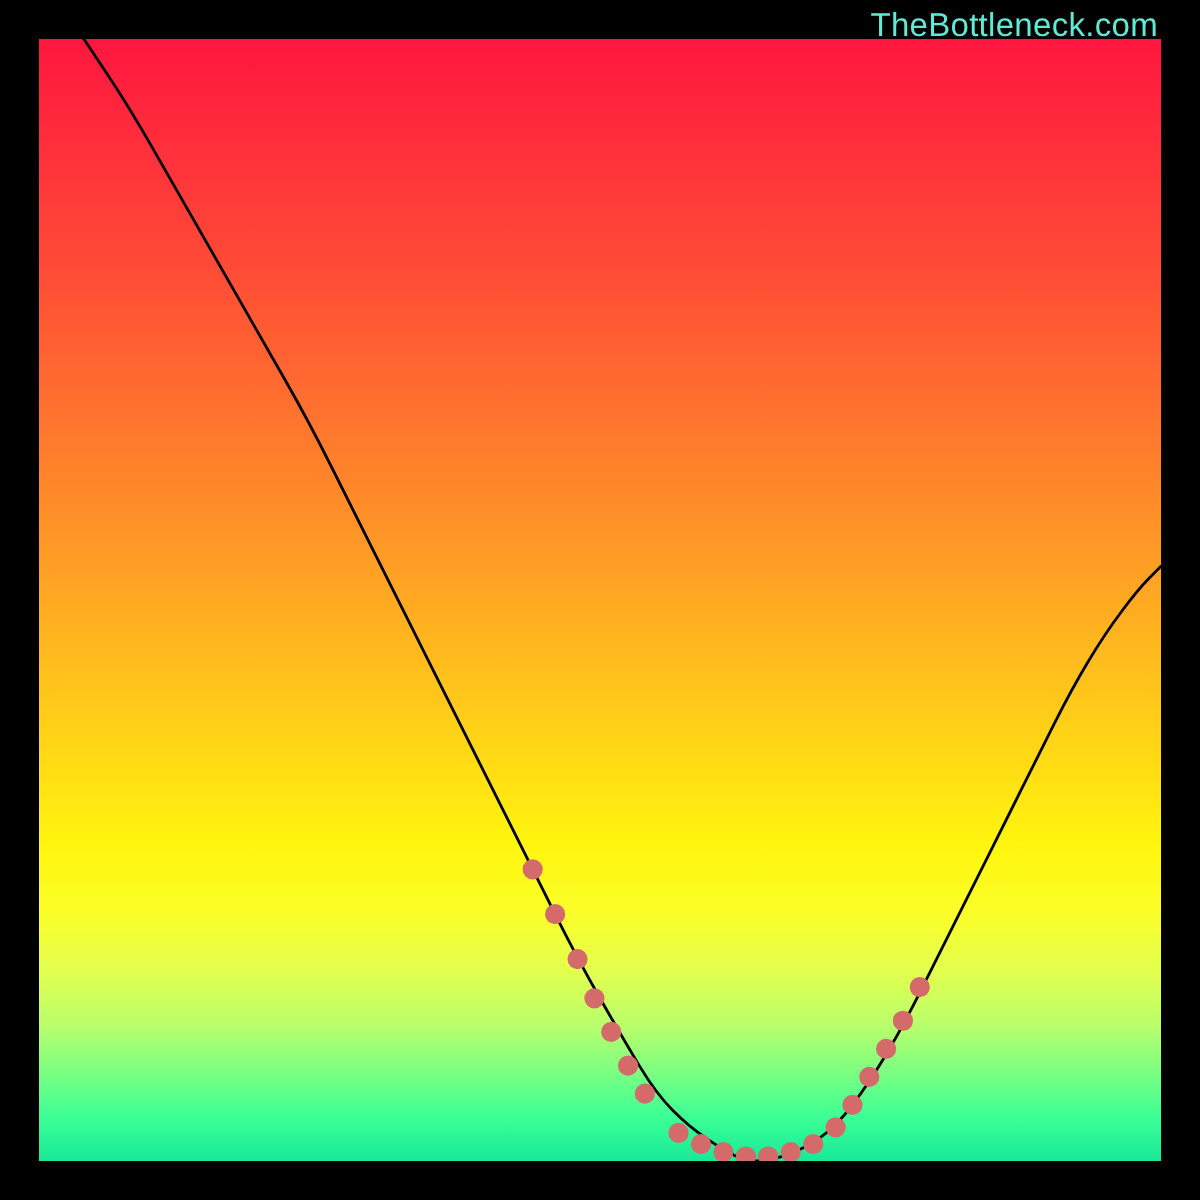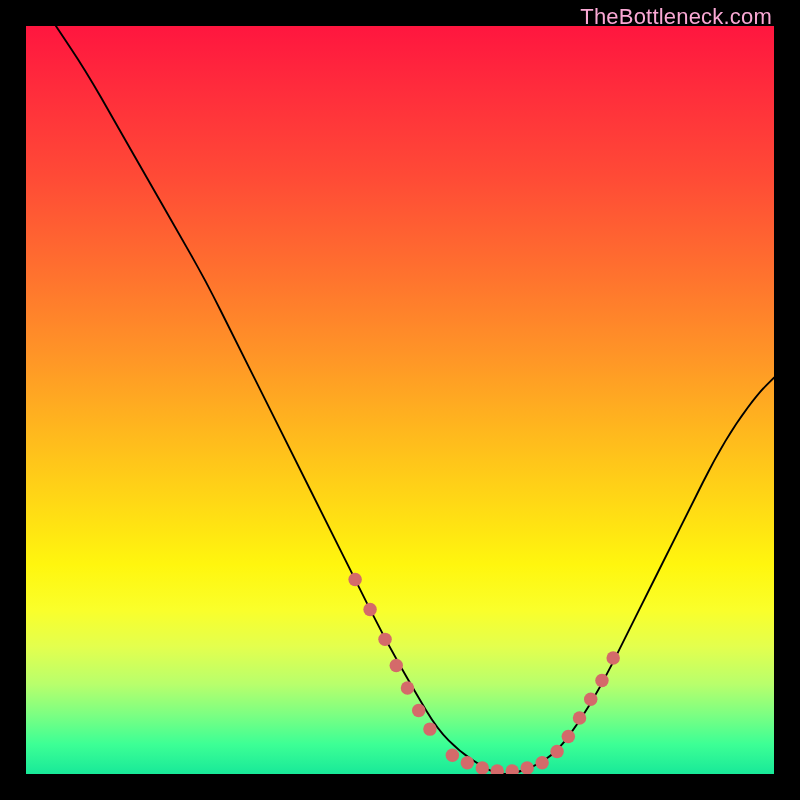--- a/index.html
+++ b/index.html
@@ -37,21 +37,21 @@
       #b8ff6c 88%,
       #7dff82 92%,
       #3dff95 96%,
       #18e999 100%
     );
   }
   .watermark {
     position: absolute;
     top: 4px;
     right: 28px;
-    color: #f9a8d4;
+    color: #5eead4;
     font-size: 22px;
     letter-spacing: 0.2px;
     user-select: none;
   }
   svg.curve {
     position: absolute;
     left: 0;
     top: 0;
     width: 748px;
     height: 748px;

